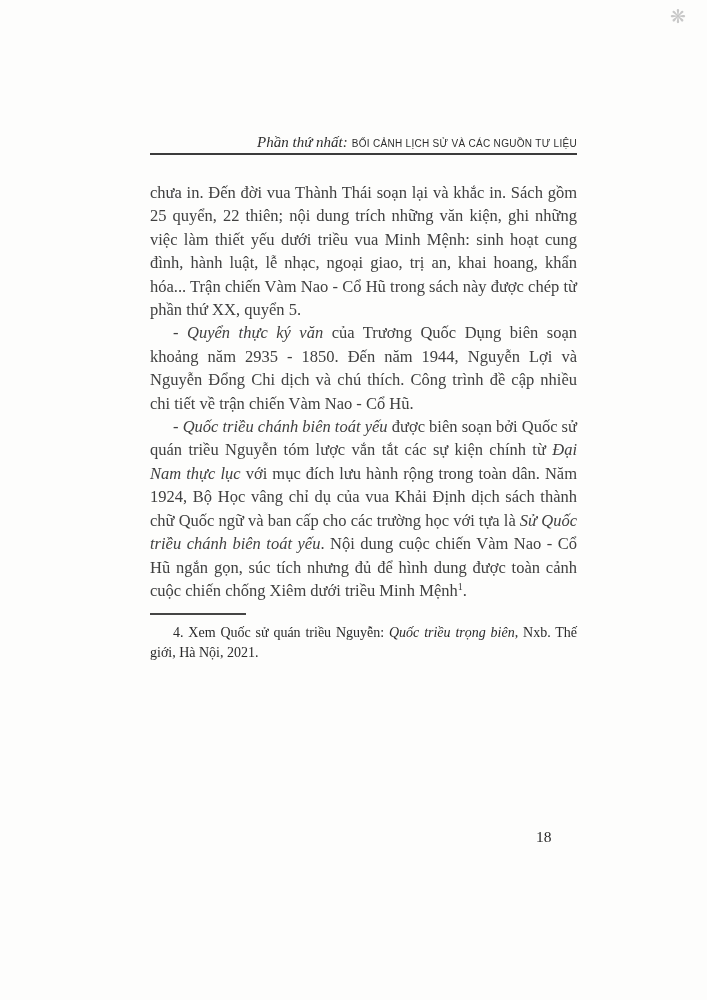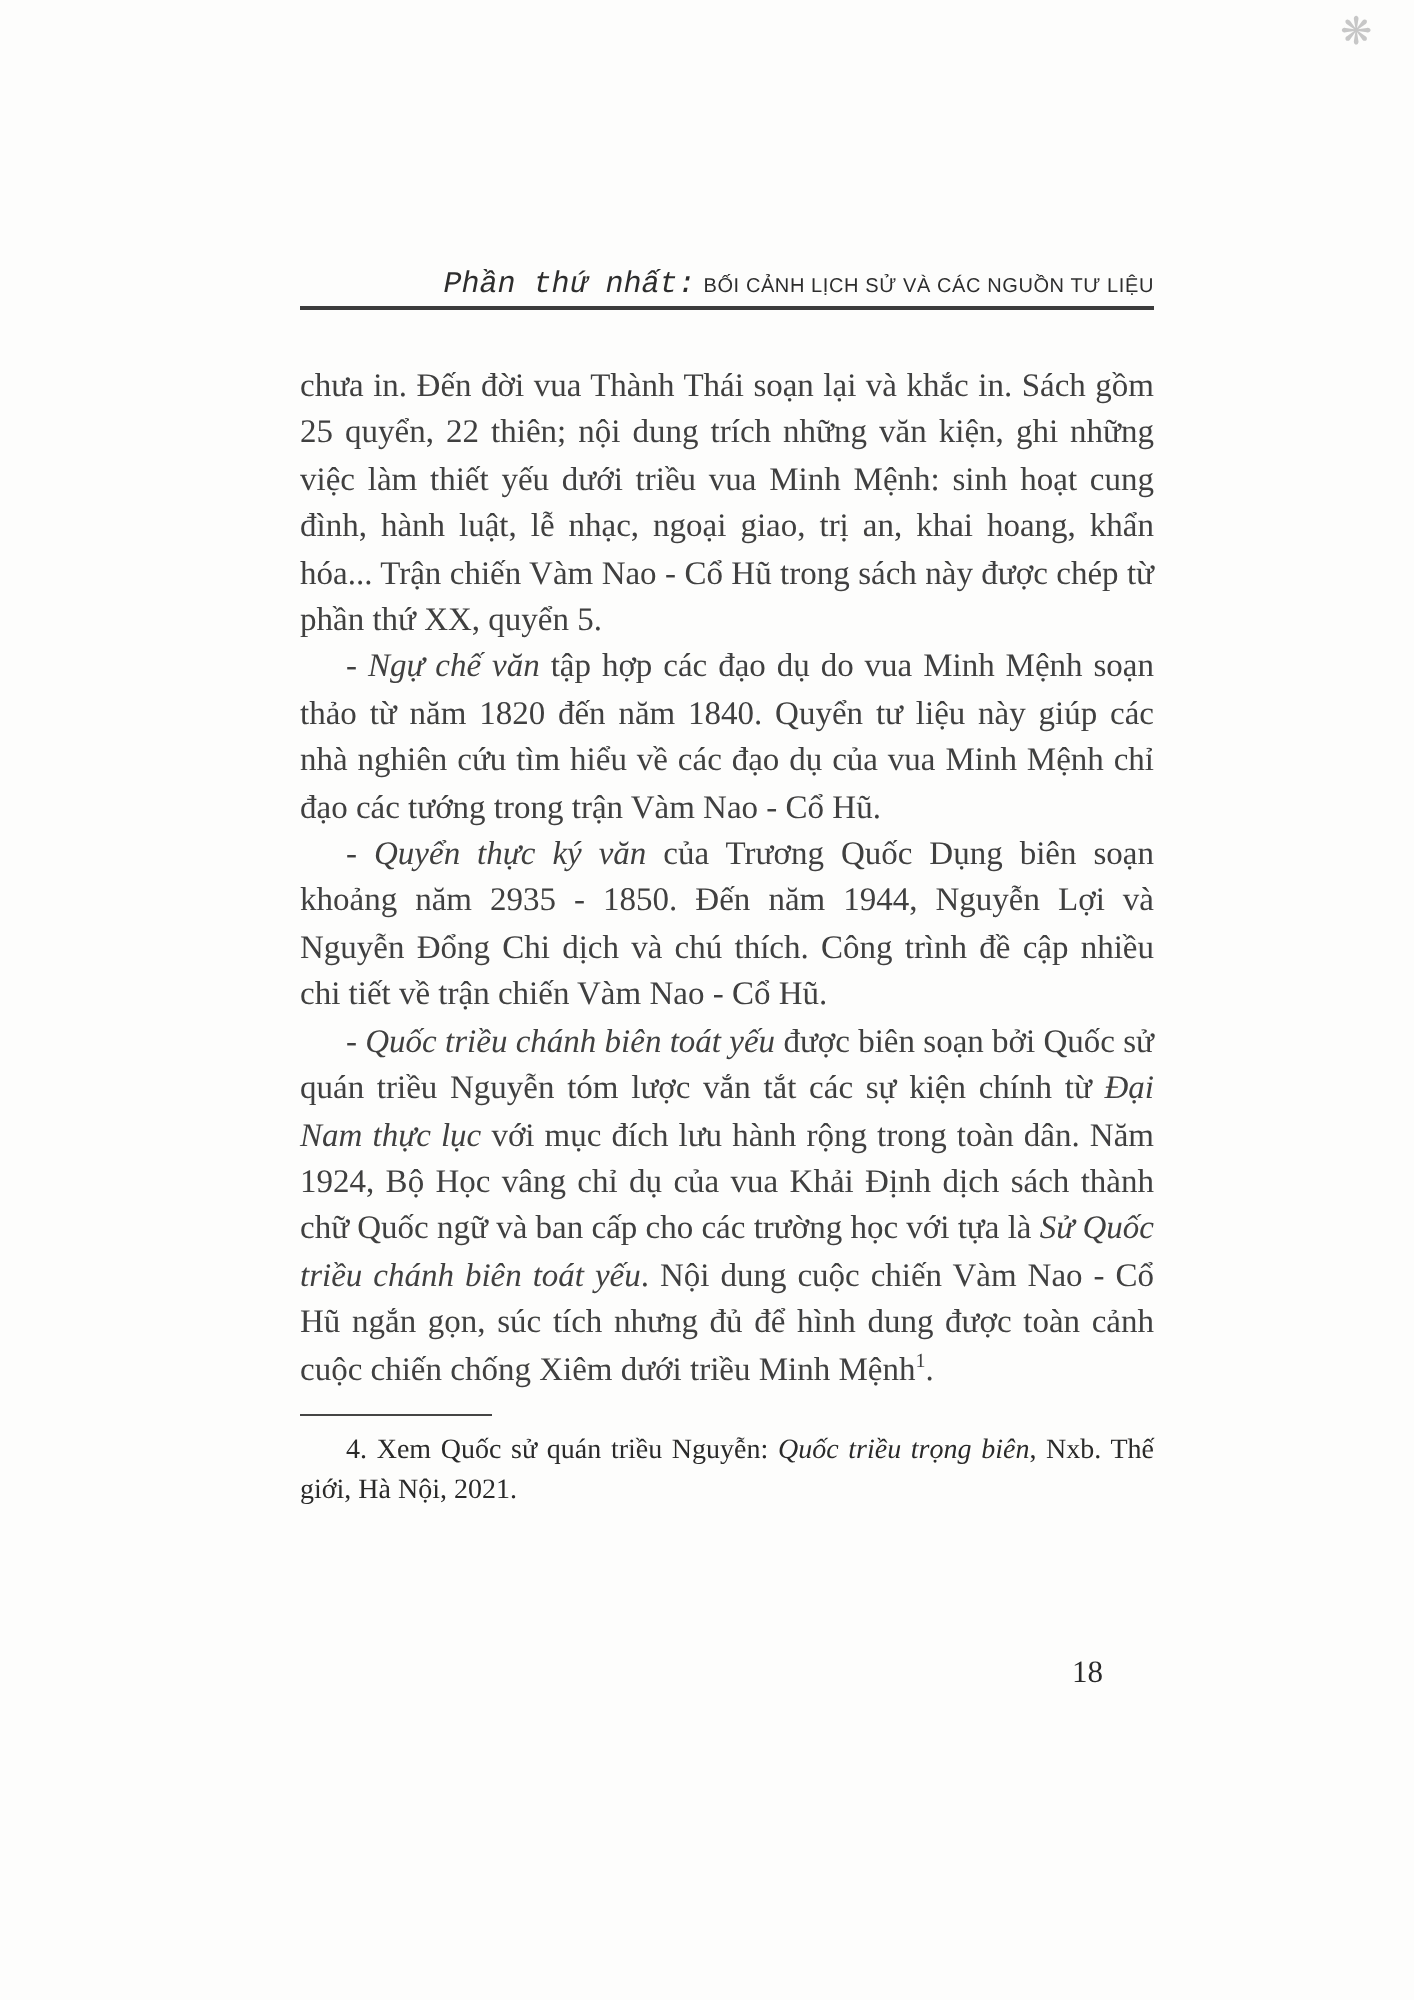--- a/index.html
+++ b/index.html
@@ -29,21 +29,21 @@
   .running-header {
     position: absolute;
     top: 133px;
     left: 150px;
     width: 427px;
     text-align: right;
     white-space: nowrap;
     color: #2d2d2d;
   }
   .running-header .section-label {
-    font-family: Liberation Mono, monospace;
+    font-family: Liberation Serif, serif;
     font-style: italic;
     font-size: 15px;
   }
   .running-header .section-title {
     font-family: "Liberation Sans", "DejaVu Sans", sans-serif;
     font-size: 10px;
     letter-spacing: 0.3px;
   }
   .header-rule {
     position: absolute;
@@ -108,21 +108,20 @@
   <div class="running-header">
     <span class="section-label">Phần thứ nhất:</span>
     <span> </span>
     <span class="section-title">BỐI CẢNH LỊCH SỬ VÀ CÁC NGUỒN TƯ LIỆU</span>
   </div>
 
   <div class="header-rule"></div>
 
   <div class="content">
     <p class="para"><span>chưa in. Đến đời vua Thành Thái soạn lại và khắc in. Sách gồm 25 quyển, 22 thiên; nội dung trích những văn kiện, ghi những việc làm thiết yếu dưới triều vua Minh Mệnh: sinh hoạt cung đình, hành luật, lễ nhạc, ngoại giao, trị an, khai hoang, khẩn hóa... Trận chiến Vàm Nao - Cổ Hũ trong sách này được chép từ phần thứ XX, quyển 5.</span></p>
-    <p class="para indent"><span>- </span><em>Ngự chế văn</em><span> tập hợp các đạo dụ do vua Minh Mệnh soạn thảo từ năm 1820 đến năm 1840. Quyển tư liệu này giúp các nhà nghiên cứu tìm hiểu về các đạo dụ của vua Minh Mệnh chỉ đạo các tướng trong trận Vàm Nao - Cổ Hũ.</span></p>
     <p class="para indent"><span>- </span><em>Quyển thực ký văn</em><span> của Trương Quốc Dụng biên soạn khoảng năm 2935 - 1850. Đến năm 1944, Nguyễn Lợi và Nguyễn Đổng Chi dịch và chú thích. Công trình đề cập nhiều chi tiết về trận chiến Vàm Nao - Cổ Hũ.</span></p>
     <p class="para indent"><span>- </span><em>Quốc triều chánh biên toát yếu</em><span> được biên soạn bởi Quốc sử quán triều Nguyễn tóm lược vắn tắt các sự kiện chính từ </span><em>Đại Nam thực lục</em><span> với mục đích lưu hành rộng trong toàn dân. Năm 1924, Bộ Học vâng chỉ dụ của vua Khải Định dịch sách thành chữ Quốc ngữ và ban cấp cho các trường học với tựa là </span><em>Sử Quốc triều chánh biên toát yếu</em><span>. Nội dung cuộc chiến Vàm Nao - Cổ Hũ ngắn gọn, súc tích nhưng đủ để hình dung được toàn cảnh cuộc chiến chống Xiêm dưới triều Minh Mệnh</span><sup>1</sup><span>.</span></p>
 
     <div class="footnote-block">
       <div class="footnote-rule"></div>
       <p class="footnote"><span>4. Xem Quốc sử quán triều Nguyễn: </span><em>Quốc triều trọng biên</em><span>, Nxb. Thế giới, Hà Nội, 2021.</span></p>
     </div>
   </div>
 
   <div class="page-number">18</div>

